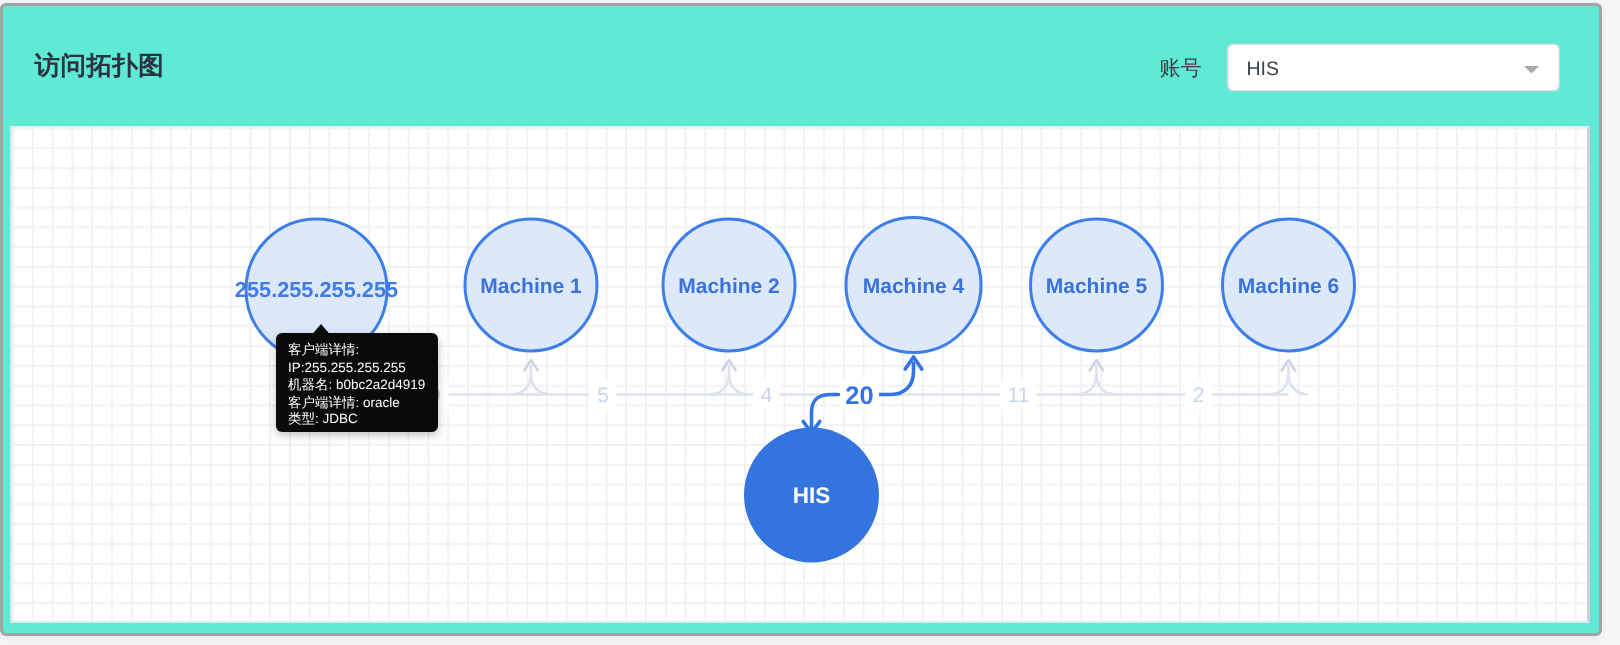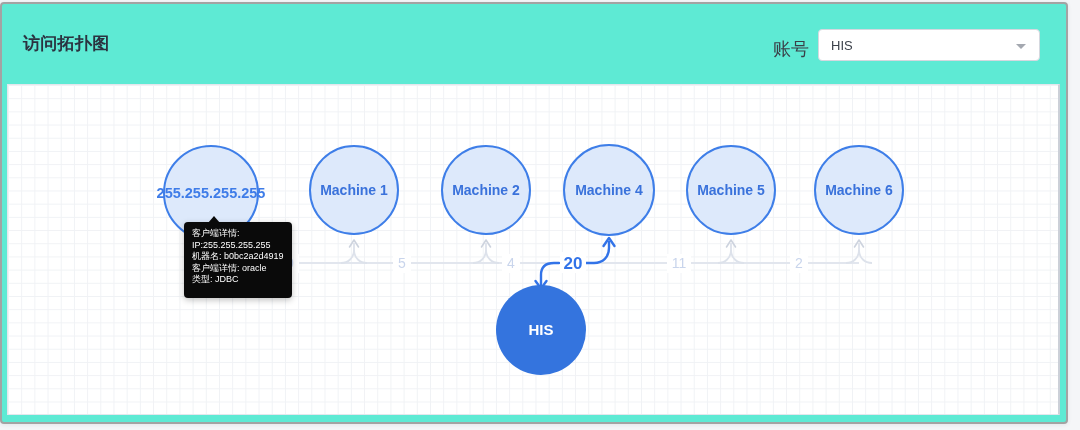--- a/index.html
+++ b/index.html
@@ -7,21 +7,21 @@
     font-family:"Liberation Sans","DejaVu Sans",sans-serif; background:#f5f6f8; }
 
   .card { position:absolute; left:0; top:2px; width:1068px; height:422px;
     background:#5eead4; border:2px solid #a3a3a3; border-radius:4px;
     box-shadow:0 1px 4px rgba(30,40,60,.08); }
 
   
   .hdr { position:absolute; left:0; top:0; width:100%; height:76px; }
   .title { position:absolute; left:21px; top:28px; font-size:17px; font-weight:600;
     color:#2b3340; letter-spacing:.3px; }
-  .acct-label { position:absolute; left:771px; top:33px; font-size:18px; color:#3a3f47; }
+  .acct-label { position:absolute; left:771px; top:33px; font-size:14px; color:#3a3f47; }
   .select { position:absolute; left:816px; top:25px; width:222px; height:32px;
     border:1px solid #d5d8df; border-radius:4px; background:#fff; cursor:pointer; }
   .select .val { position:absolute; left:12px; top:8px; font-size:13px; color:#3c414a; }
   .select .caret { position:absolute; right:13px; top:14px; width:0; height:0;
     border-left:5px solid transparent; border-right:5px solid transparent;
     border-top:5px solid #a4a8b0; }
 
   
   .panel { position:absolute; left:5px; top:80px; width:1053px; height:331px;
     background-color:#ffffff;
@@ -33,21 +33,21 @@
 
   svg text { font-family:"Liberation Sans","DejaVu Sans",sans-serif; }
   .node-lbl { font-size:14px; font-weight:600; fill:#3a72db; }
   .ip-lbl   { font-size:14.5px; font-weight:600; fill:#3e7ce8; }
   .hub-lbl  { font-size:15px; font-weight:600; fill:#ffffff; }
   .e-lbl    { font-size:14px; fill:#c9d5ec; }
   .e-lbl-act{ font-size:17px; font-weight:700; fill:#3273e8; }
 
   
   .tip { position:absolute; left:176px; top:137px; width:max-content;
-    background:#0a0a0a; color:#fff; border-radius:4px; padding:6px 8px 12px;
+    background:#0a0a0a; color:#fff; border-radius:4px; padding:6px 8px 2px;
     font-size:9px; line-height:11.6px; z-index:5; box-shadow:0 2px 6px rgba(0,0,0,.25); }
   .tip:before { content:""; position:absolute; top:-6px; left:24px; width:0; height:0;
     border-left:6px solid transparent; border-right:6px solid transparent;
     border-bottom:7px solid #0a0a0a; }
 </style>
 </head>
 <body>
 
 <div class="card">
 

